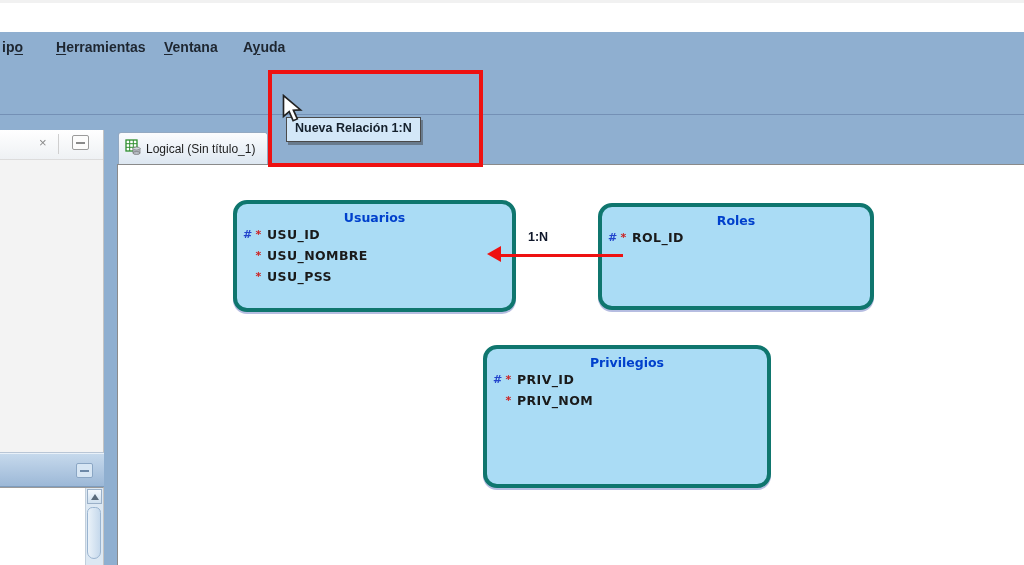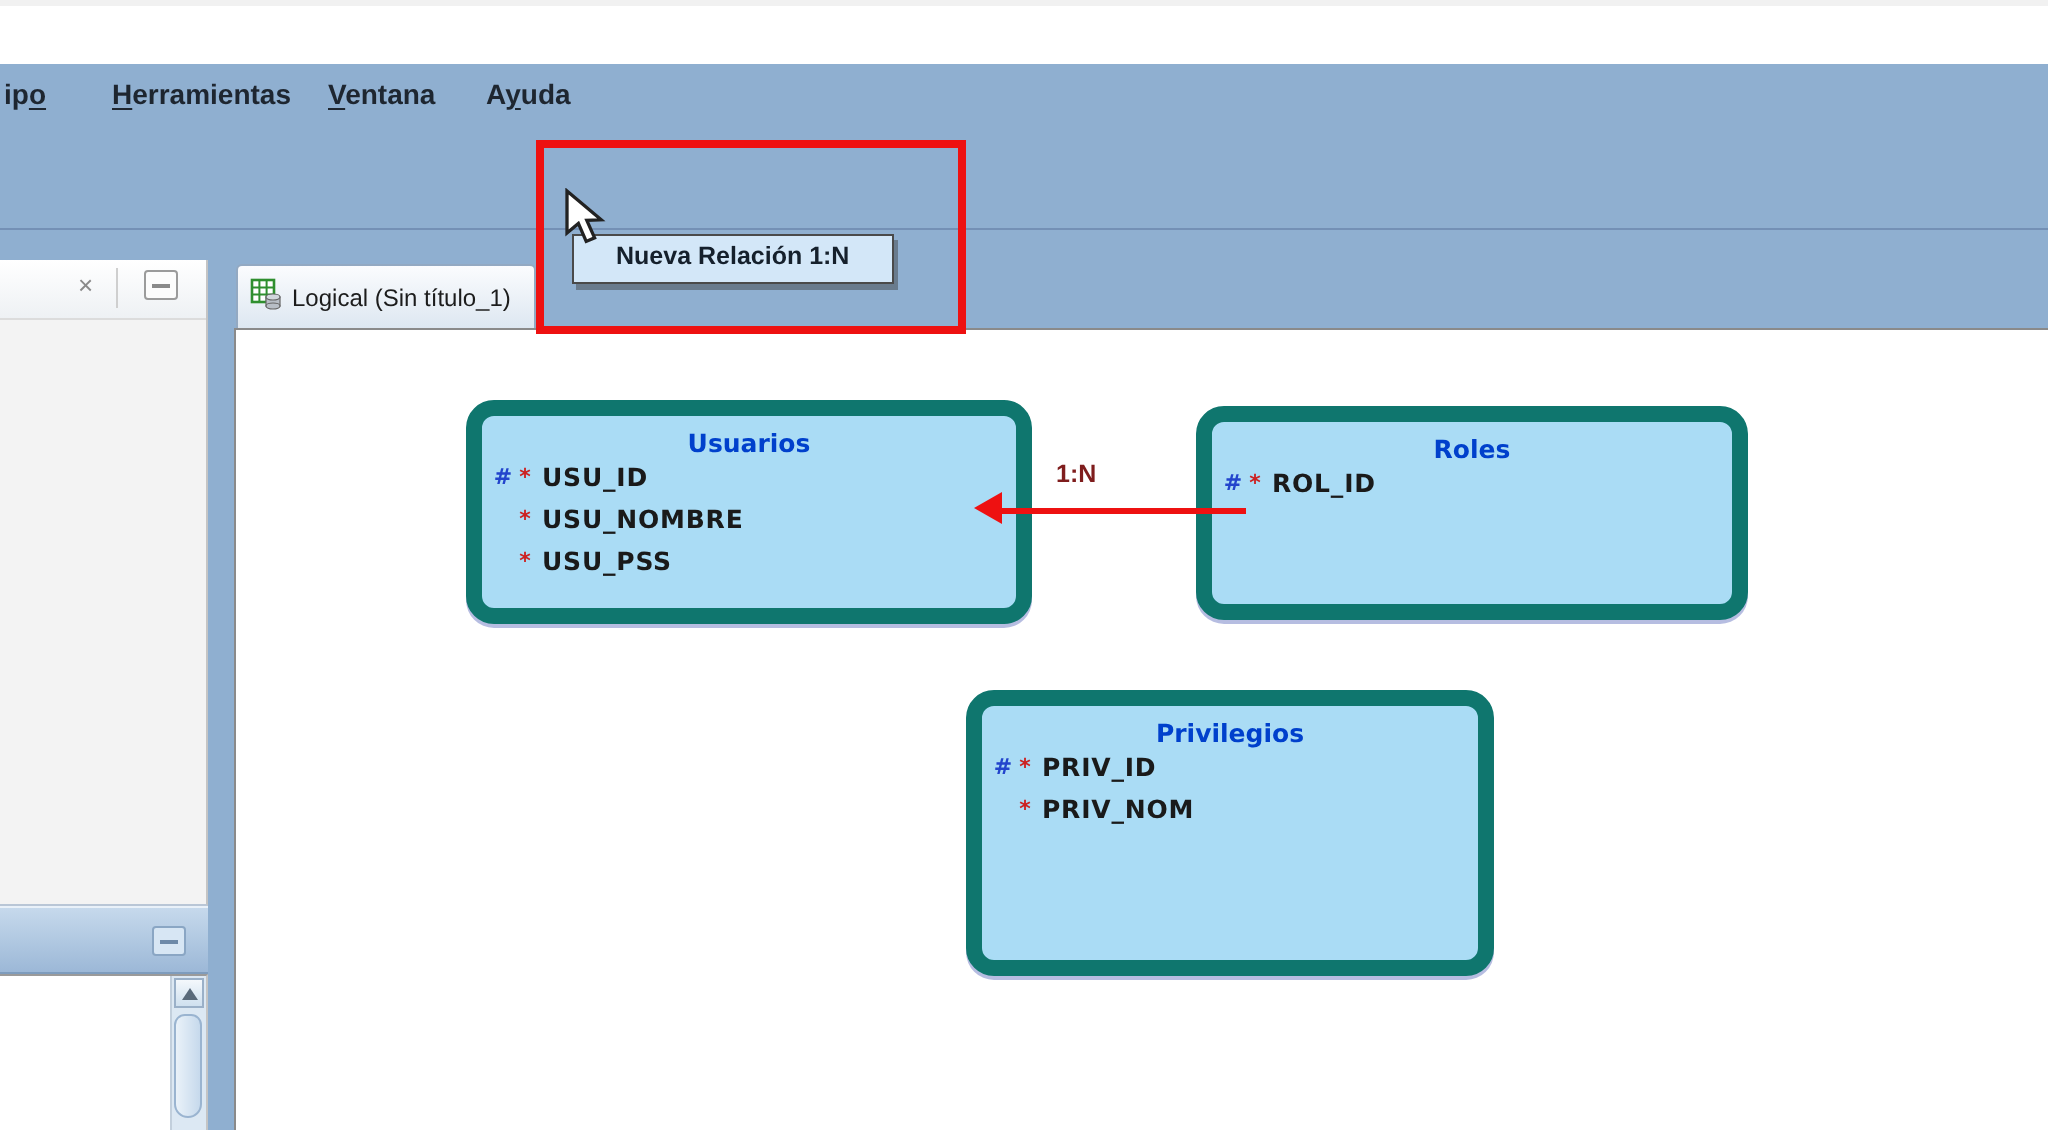--- a/index.html
+++ b/index.html
@@ -39,42 +39,42 @@
   .minbox.blue{border-color:#8aa6c4;background:#d7e6f4;}
   .minbox.blue .dash{background:#6d89a8;}
   .panel2-body{left:0;top:487px;width:104px;height:78px;background:#ffffff;border-top:1px solid #9a9a9a;border-right:1px solid #c4c4c4;box-sizing:border-box;}
   .vsb{position:absolute;right:0;top:0;bottom:0;width:17px;background:#dce8f3;border-left:1px solid #c2cfdc;}
   .vsb-up{position:absolute;left:1px;top:1px;width:15px;height:15px;background:linear-gradient(#f4f8fc,#cfe0ef);border:1px solid #9ab0c8;box-sizing:border-box;display:flex;align-items:center;justify-content:center;}
   .vsb-up .tri{width:0;height:0;border-left:4px solid transparent;border-right:4px solid transparent;border-bottom:6px solid #5a6a7a;}
   .vsb-thumb{position:absolute;left:1px;top:19px;width:14px;height:52px;background:linear-gradient(90deg,#eaf2f9,#c6d9ec);border:1px solid #9ab4d0;border-radius:7px 7px 9px 9px;box-sizing:border-box;}
   .splitter{left:104px;top:115px;width:13px;height:450px;background:#8fafd0;}
 
   
-  .entity{position:absolute;background:#aadcf5;border:8px solid #0f766e;border-radius:14px;
+  .entity{position:absolute;background:#aadcf5;border:4px solid #0f766e;border-radius:14px;
           box-shadow:0 2px 0 rgba(45,65,170,.35);box-sizing:border-box;font-family:"DejaVu Sans",sans-serif;}
   .etitle{text-align:center;color:#0040cc;font-weight:bold;font-size:12.5px;padding-top:6px;height:20px;box-sizing:border-box;}
   .erow{display:flex;align-items:center;height:21px;font-size:12.5px;font-weight:bold;color:#1a1a1a;padding-left:5px;}
   .mk{width:11px;text-align:center;font-size:11px;flex:none;}
   .mk.pk{color:#2244cc;}
   .mk.req{color:#cc2222;}
   .aname{margin-left:3px;letter-spacing:.4px;white-space:nowrap;}
   .e-usuarios{left:233px;top:200px;width:283px;height:112px;}
   .e-roles{left:598px;top:203px;width:276px;height:107px;}
-  .e-privilegios{left:483px;top:345px;width:264px;height:143px;}
+  .e-privilegios{left:483px;top:345px;width:288px;height:143px;}
 
   
   .rel-line{left:500px;top:254px;width:123px;height:3px;background:#ee1111;z-index:5;}
   .rel-head{left:487px;top:246px;width:0;height:0;border-right:14px solid #ee1111;
             border-top:8px solid transparent;border-bottom:8px solid transparent;z-index:5;}
-  .rel-label{left:528px;top:230px;color:#7f1d1d;font-size:12.5px;font-weight:bold;z-index:5;}
+  .rel-label{left:528px;top:230px;color:#0f172a;font-size:12.5px;font-weight:bold;z-index:5;}
 
   
   .red-rect{left:268px;top:70px;width:215px;height:97px;border:4px solid #ee1111;box-sizing:border-box;z-index:50;}
   .tooltip{left:286px;top:117px;height:25px;background:#d3e7f8;border:1px solid #4a4a4a;
-           box-shadow:2px 3px 0 rgba(60,60,60,.45);padding:3px 21px;font-size:12.5px;font-weight:bold;
+           box-shadow:2px 3px 0 rgba(60,60,60,.45);padding:3px 8px;font-size:12.5px;font-weight:bold;
            color:#15202c;box-sizing:border-box;white-space:nowrap;z-index:60;}
   .mouse{left:282px;top:94px;z-index:70;}
 
   .badge{font-family:"DejaVu Sans",sans-serif;}
 </style>
 </head>
 <body>
 
 <div class="abs top-white"></div>
 

